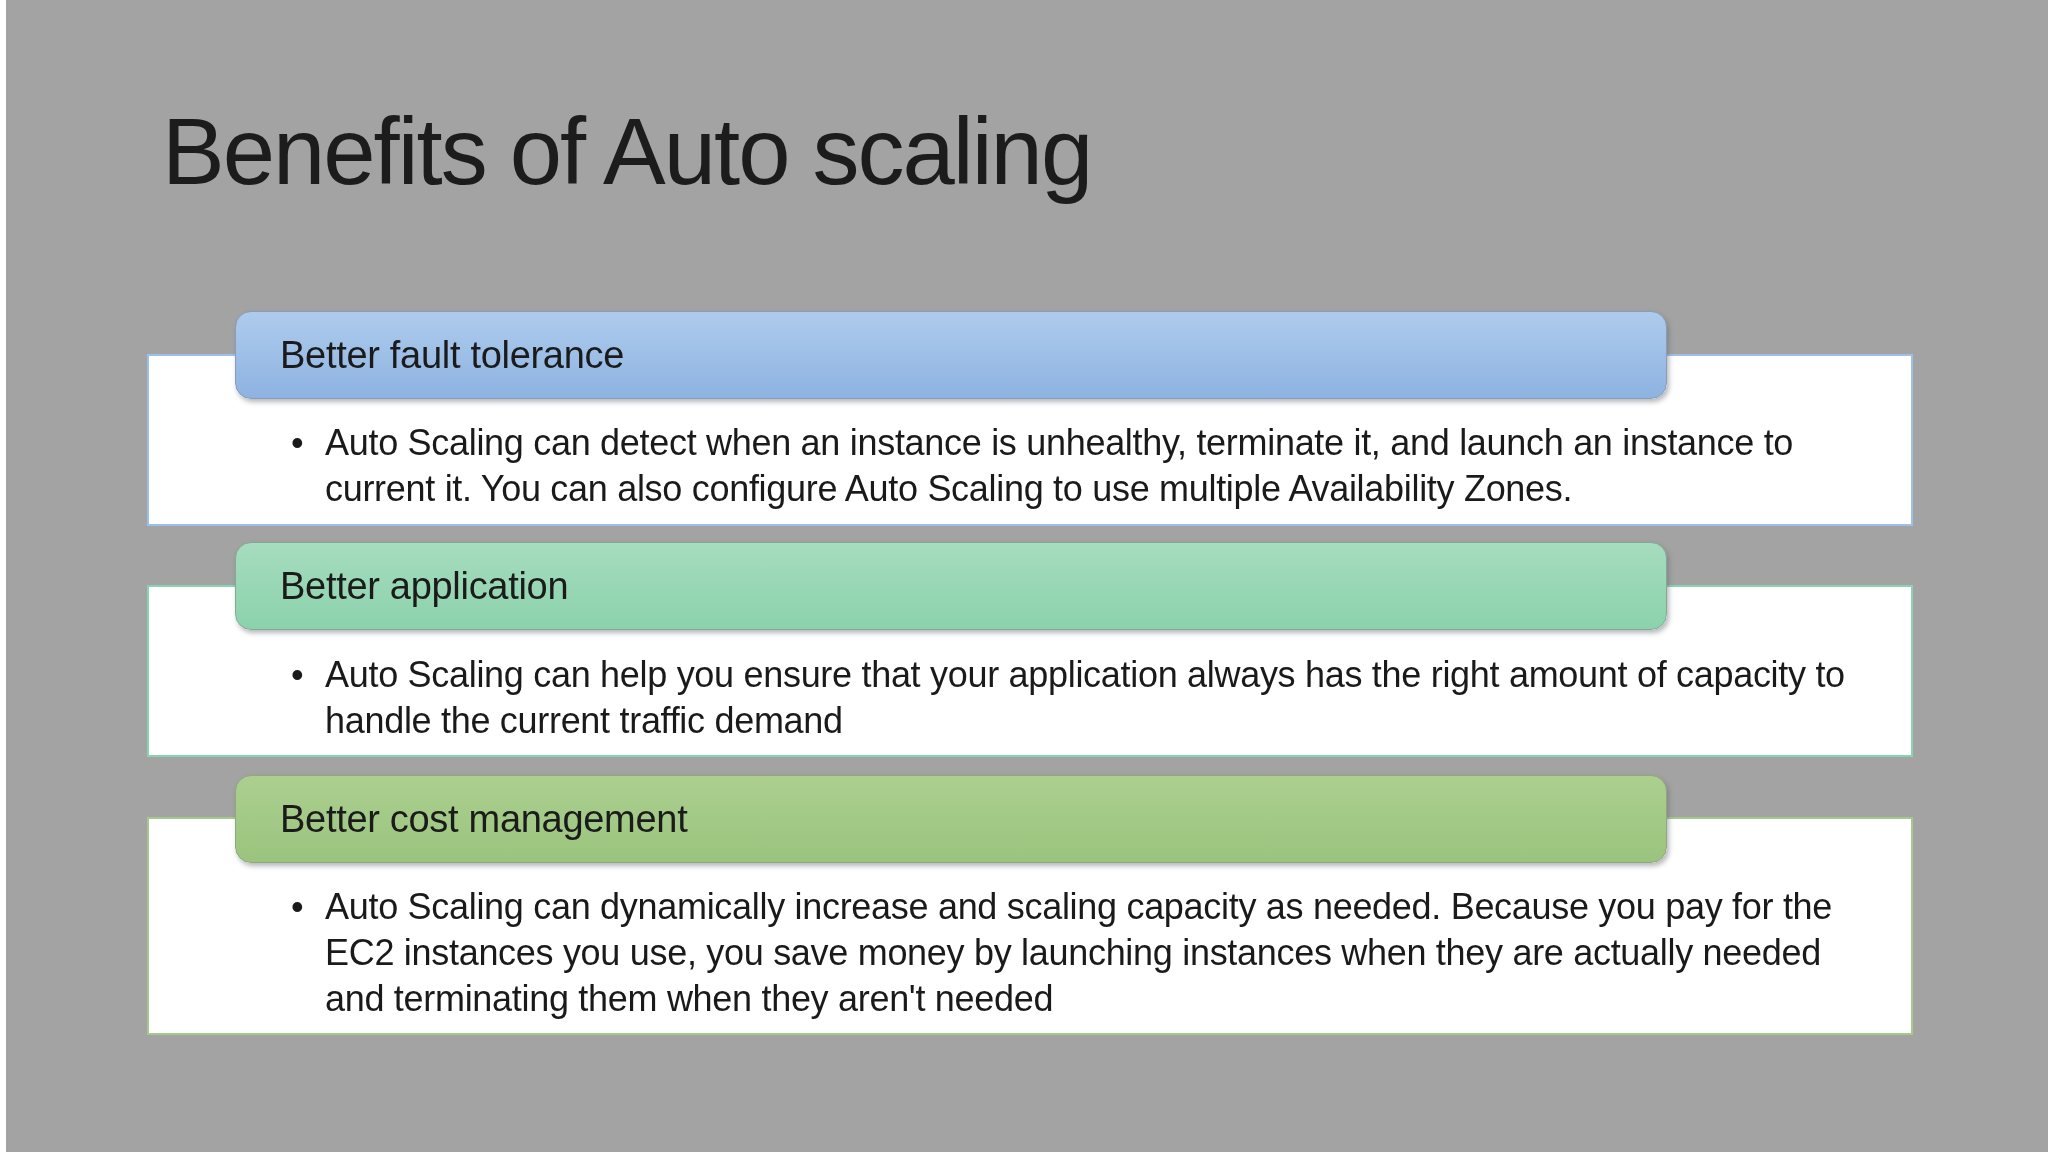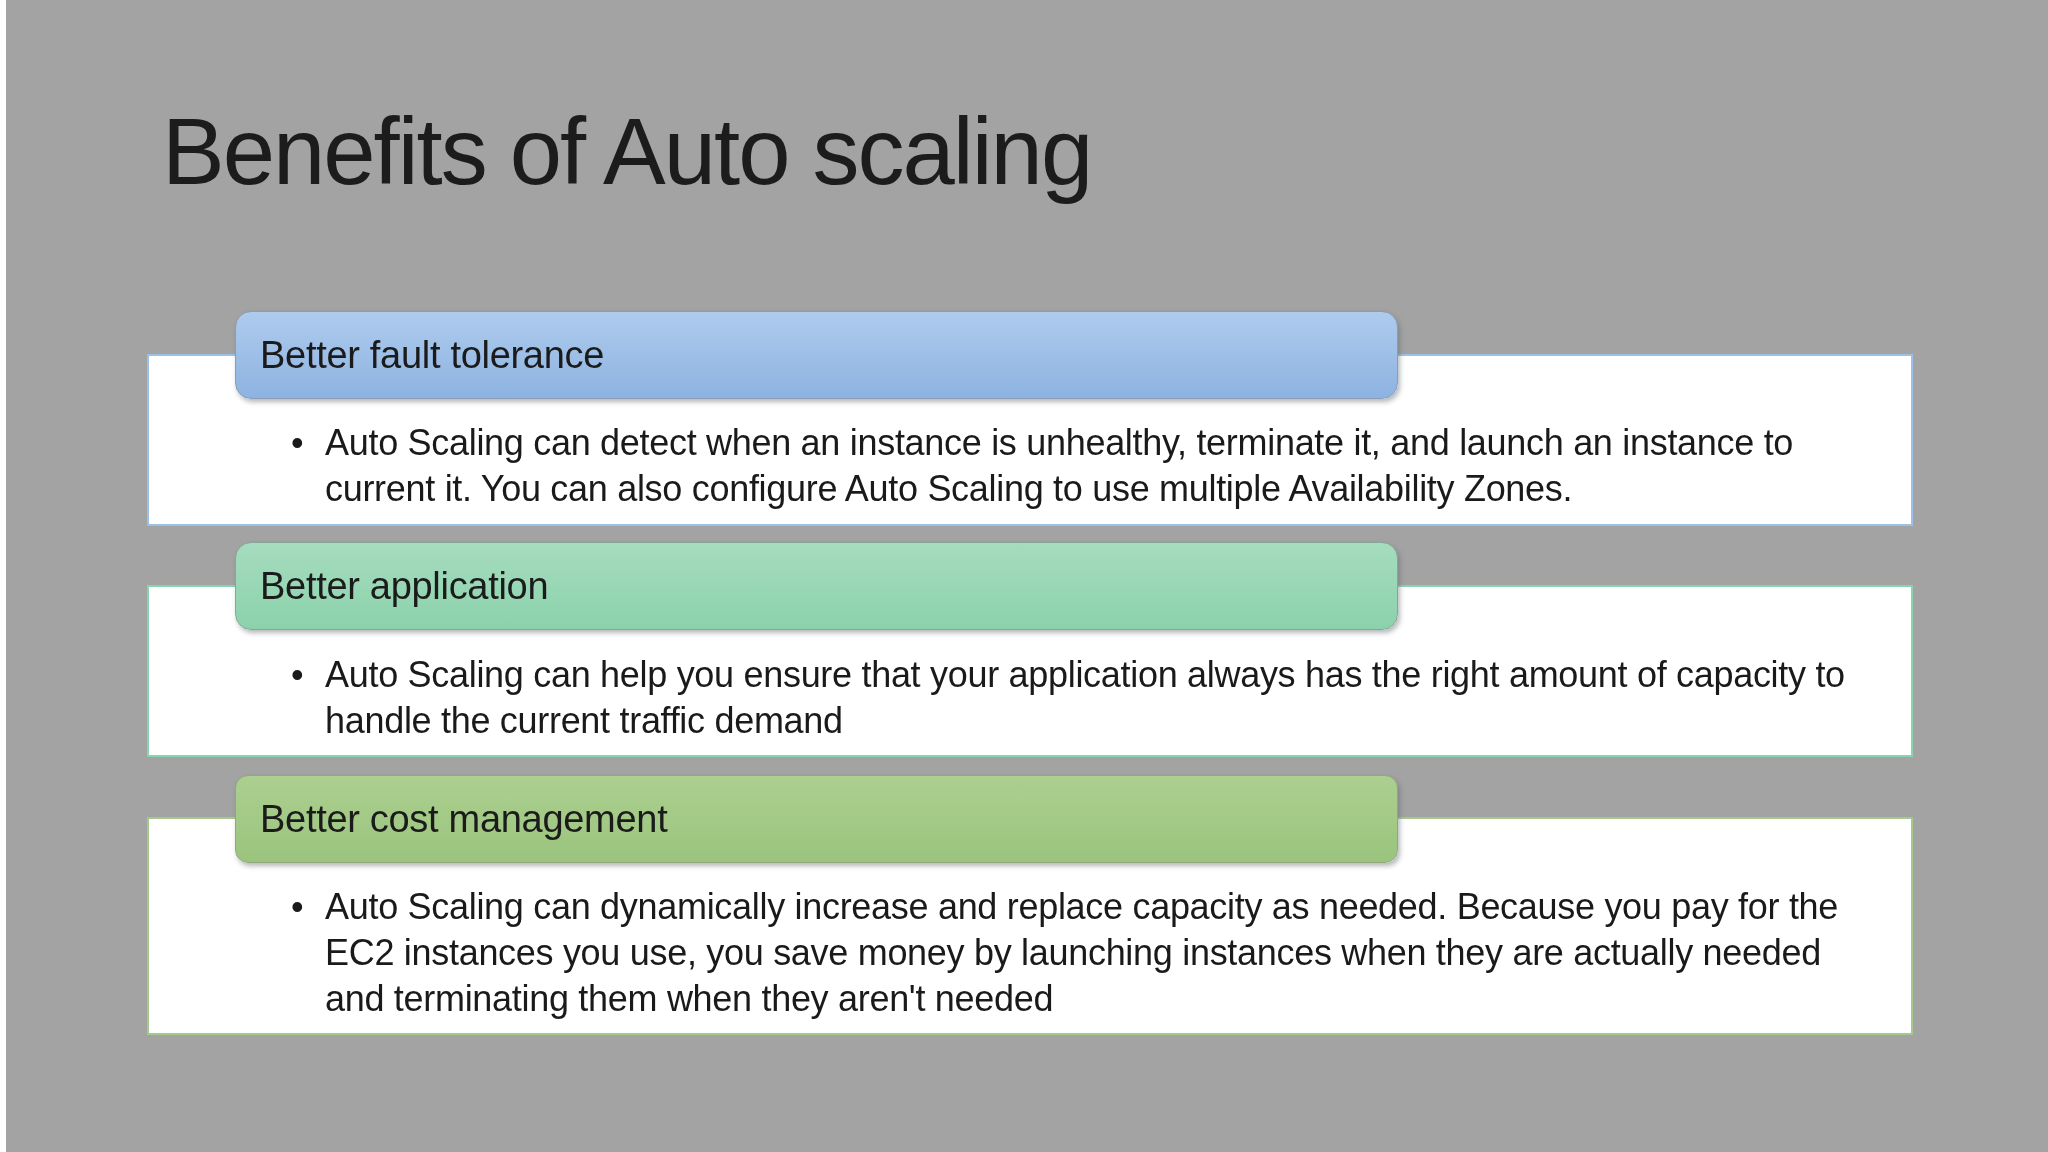--- a/index.html
+++ b/index.html
@@ -34,30 +34,30 @@
     width: 1766px;
     background: #ffffff;
     border-style: solid;
     border-width: 2px;
     border-color: var(--outer-border, #cccccc);
     box-sizing: border-box;
   }
   .header-box {
     position: absolute;
     left: 229px;
-    width: 1163px;
+    width: 1432px;
     height: 88px;
     border-radius: 16px;
     box-sizing: border-box;
     border: 1px solid var(--header-border, #999);
     background: linear-gradient(to bottom, var(--header-top, #ddd), var(--header-bottom, #bbb));
     box-shadow: 2px 3px 5px rgba(90, 95, 105, 0.45);
     display: flex;
     align-items: center;
-    padding-left: 24px;
+    padding-left: 44px;
     text-align: right;
   }
   .header-label {
     font-size: 38px;
     color: #1b1b1b;
     letter-spacing: -0.3px;
   }
   .body-text {
     position: absolute;
     left: 285px;
@@ -76,21 +76,21 @@
     text-align: left;
   }
   
   .sec-0 .outer-box  { top: 354px; height: 172px; }
   .sec-0 .header-box { top: 311px; }
   .sec-0 .body-text  { top: 420px; }
   .sec-1 .outer-box  { top: 585px; height: 172px; }
   .sec-1 .header-box { top: 542px; }
   .sec-1 .body-text  { top: 652px; }
   .sec-2 .outer-box  { top: 817px; height: 218px; }
-  .sec-2 .header-box { top: 775px; border-radius: 13px; }
+  .sec-2 .header-box { top: 775px; }
   .sec-2 .body-text  { top: 884px; }
 </style>
 </head>
 <body>
 
 <div class="slide">
 
   <div class="slide-title">Benefits of Auto scaling</div>
 
   <div class="section sec-0" style="--header-top: #aecbed; --header-bottom: #8db3e1; --header-border: #8a9cb8; --outer-border: #9cc0e6;">
@@ -115,17 +115,17 @@
     </div>
   </div>
 
   <div class="section sec-2" style="--header-top: #accf90; --header-bottom: #9ac47d; --header-border: #93a77e; --outer-border: #a5c88b;">
     <div class="outer-box"></div>
     <div class="header-box">
       <span class="header-label">Better cost management</span>
     </div>
     <div class="body-text">
       <span class="bullet-marker">•</span>
-      <span class="bullet-text">Auto Scaling can dynamically increase and replace capacity as needed. Because you pay for the EC2 instances you use, you save money by launching instances when they are actually needed and terminating them when they aren't needed</span>
+      <span class="bullet-text">Auto Scaling can dynamically increase and scaling capacity as needed. Because you pay for the EC2 instances you use, you save money by launching instances when they are actually needed and terminating them when they aren't needed</span>
     </div>
   </div>
 
 </div>
 
 </body></html>

